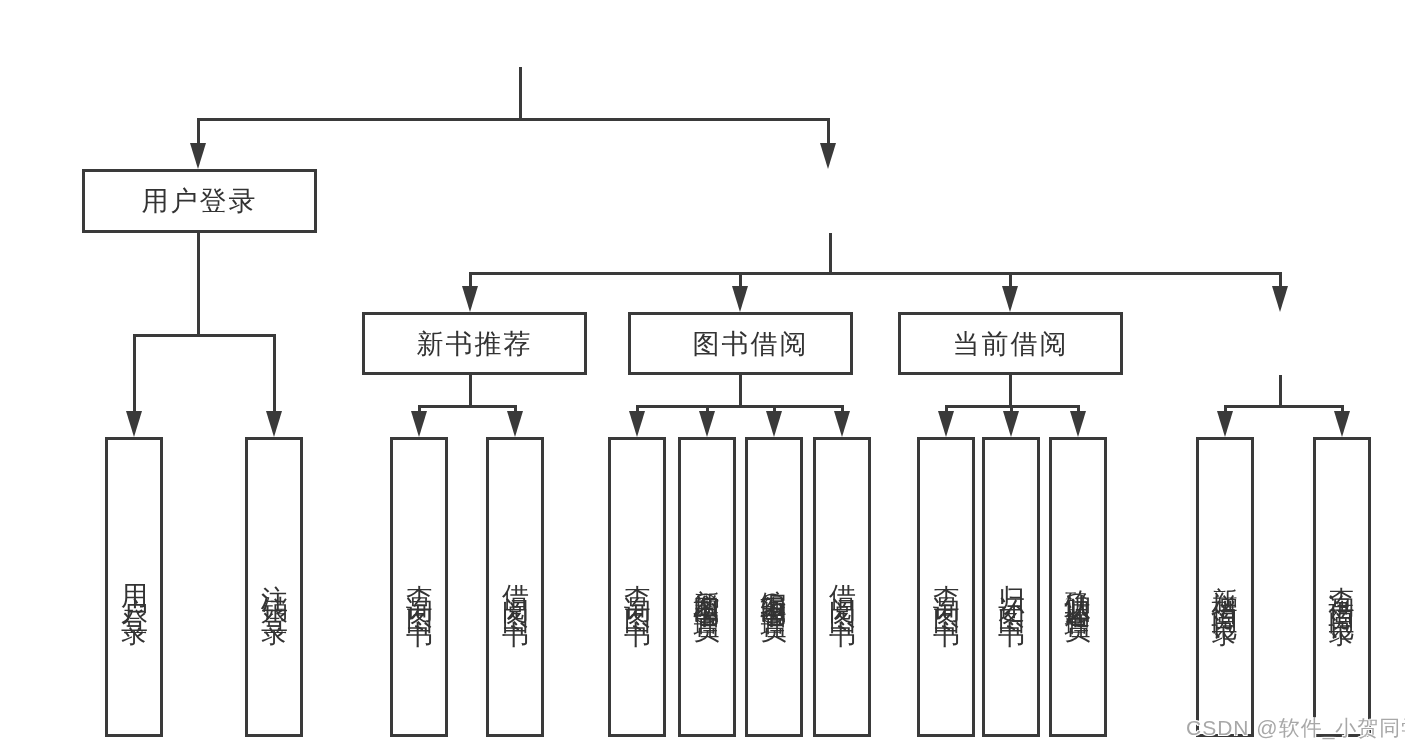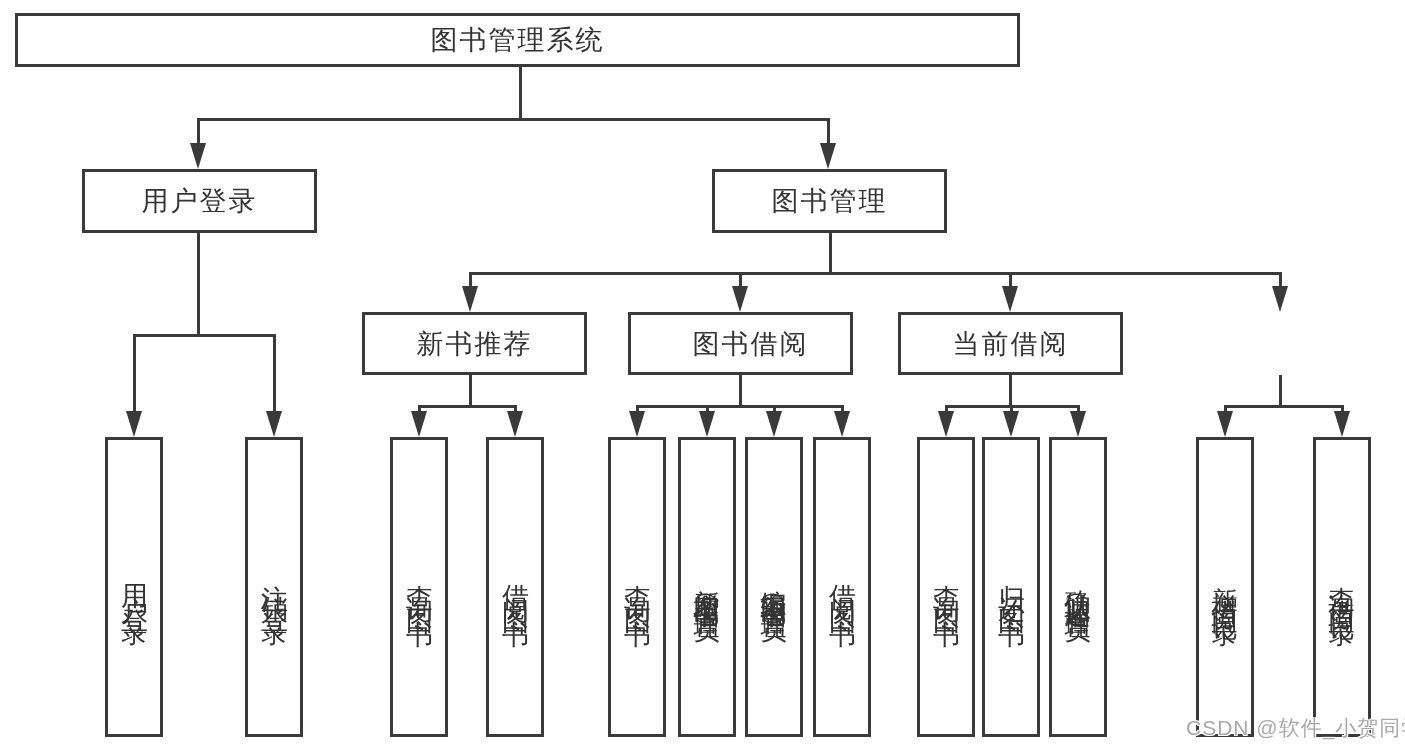--- a/index.html
+++ b/index.html
@@ -57,36 +57,30 @@
     text-shadow: 1px 1px 0 #ffffff, -1px -1px 0 #ffffff, 1px -1px 0 #ffffff, -1px 1px 0 #ffffff;
     z-index: 5;
     white-space: nowrap;
   }
 </style>
 </head>
 <body>
 
 <div class="canvas">
 
-  <div class="box hbox" style="left:15px; top:13px; width:1005px; height:54px;">
-    <span>图书管理系统</span>
-  </div>
 
   <div class="vl" style="left:519px; top:67px; height:54px;"></div>
   <div class="hl" style="left:197px; top:118px; width:633px;"></div>
   <div class="vl" style="left:197px; top:118px; height:28px;"></div>
   <div class="arw" style="left:190px; top:143px;"></div>
   <div class="vl" style="left:827px; top:118px; height:28px;"></div>
   <div class="arw" style="left:820px; top:143px;"></div>
 
   <div class="box hbox" style="left:82px; top:169px; width:235px; height:64px;">
     <span>用户登录</span>
-  </div>
-  <div class="box hbox" style="left:712px; top:169px; width:235px; height:64px;">
-    <span>图书管理</span>
   </div>
 
   <div class="vl" style="left:197px; top:233px; height:104px;"></div>
   <div class="hl" style="left:133px; top:334px; width:142px;"></div>
   <div class="vl" style="left:133px; top:334px; height:78px;"></div>
   <div class="arw" style="left:126px; top:411px;"></div>
   <div class="vl" style="left:273px; top:334px; height:78px;"></div>
   <div class="arw" style="left:266px; top:411px;"></div>
 
   <div class="vl" style="left:829px; top:233px; height:41px;"></div>

